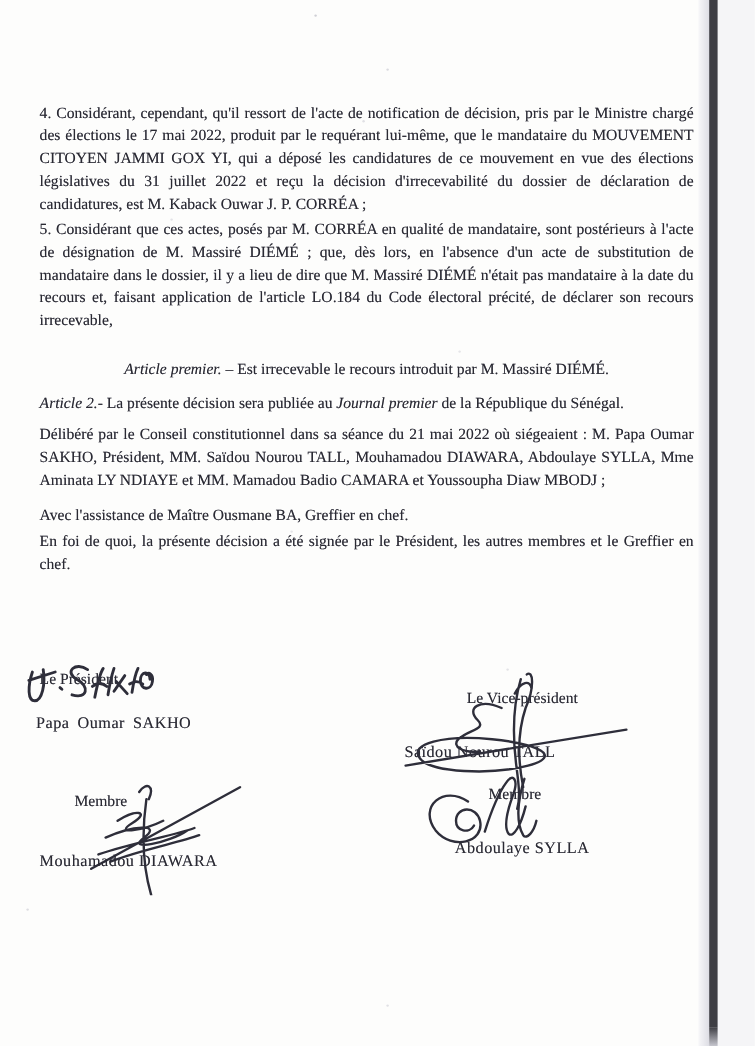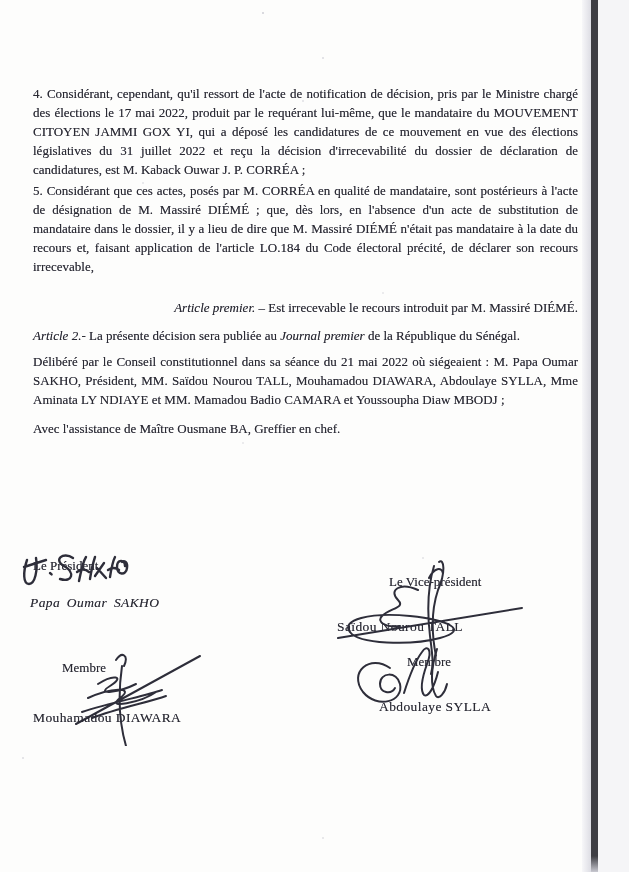--- a/index.html
+++ b/index.html
@@ -35,21 +35,21 @@
   .text-col{
     position:absolute;left:33px;top:84px;width:545px;
     font-size:13px;line-height:19px;color:#2a2a33;
     text-align:justify;
     text-shadow:0 0 .5px rgba(42,42,62,.55);
   }
   .text-col p{margin:0 0 8px 0;font-family:Liberation Serif, serif;}
   p.para-4{margin-bottom:2px;}
   p.para-5{margin-bottom:22px;}
   p.decide{margin-bottom:4px;text-align:left;letter-spacing:.3px;}
-  p.article-1{margin-bottom:9px;text-align:right;margin-top:11px;}
+  p.article-1{margin-bottom:9px;text-align:center;margin-top:11px;}
   p.article-2{margin-bottom:7px;text-align:left;}
   p.deliberation{margin-bottom:10px;}
   p.assistance{margin-bottom:3px;text-align:left;}
   p.attestation{margin-bottom:0;}
   .it{font-style:italic;}
   .sig-label{
     position:absolute;font-size:13px;color:#2a2a33;
     text-shadow:0 0 .5px rgba(42,42,62,.5);
   }
   .sig-name{
@@ -65,32 +65,33 @@
 <div class="page"></div>
 <div class="speckles"></div>
 
 <div class="text-col">
   <p class="para-4">4. Considérant, cependant, qu'il ressort de l'acte de notification de décision, pris par le Ministre chargé des élections le 17 mai 2022, produit par le requérant lui-même, que le mandataire du MOUVEMENT CITOYEN JAMMI GOX YI, qui a déposé les candidatures de ce mouvement en vue des élections législatives du 31 juillet 2022 et reçu la décision d'irrecevabilité du dossier de déclaration de candidatures, est M. Kaback Ouwar J. P. CORRÉA ;</p>
   <p class="para-5">5. Considérant que ces actes, posés par M. CORRÉA en qualité de mandataire, sont postérieurs à l'acte de désignation de M. Massiré DIÉMÉ ; que, dès lors, en l'absence d'un acte de substitution de mandataire dans le dossier, il y a lieu de dire que M. Massiré DIÉMÉ n'était pas mandataire à la date du recours et, faisant application de l'article LO.184 du Code électoral précité, de déclarer son recours irrecevable,</p>
   <p class="article-1"><span class="it">Article premier.</span><span> – Est irrecevable le recours introduit par M. Massiré DIÉMÉ.</span></p>
   <p class="article-2"><span class="it">Article 2.-</span><span> La présente décision sera publiée au </span><span class="it">Journal premier</span><span> de la République du Sénégal.</span></p>
   <p class="deliberation">Délibéré par le Conseil constitutionnel dans sa séance du 21 mai 2022 où siégeaient : M. Papa Oumar SAKHO, Président, MM. Saïdou Nourou TALL, Mouhamadou DIAWARA, Abdoulaye SYLLA, Mme Aminata LY NDIAYE et MM. Mamadou Badio CAMARA et Youssoupha Diaw MBODJ ;</p>
   <p class="assistance">Avec l'assistance de Maître Ousmane BA, Greffier en chef.</p>
+  <p class="attestation">En foi de quoi, la présente décision a été signée par le Président, les autres membres et le Greffier en chef.</p>
 </div>
 
 <div class="sig-label" style="left:33px;top:558px;">Le Président</div>
 <svg class="sig-svg" style="left:20px;top:548px;" width="118" height="50" viewBox="0 0 118 50">
   <path stroke-width="2.4" d="M7,12 C3,24 3,36 9,36 C15,36 18,22 16,10 M4,19 L26,12 M30,25 l1.6,1.4
     M53,10 C43,3 33,12 44,18 C55,24 53,35 40,31
     M59,33 C62,18 64,12 66,9 M57,24 Q63,19 69,24
     M70,31 C72,18 74,12 75,9 M75,28 L84,15 M77,20 L86,30
     M90,29 C92,16 94,11 95,9 M88,22 Q94,18 99,22
     M105,18 C105,11 97,11 97,19 C97,27 106,28 107,20 C108,14 104,12 102,14"></path>
 </svg>
-<div class="sig-name" style="left:30px;top:595px;word-spacing:3px;font-style:italic;">Papa Oumar SAKHO</div>
+<div class="sig-name" style="left:30px;top:595px;word-spacing:3px;">Papa Oumar SAKHO</div>
 
 <div class="sig-label" style="left:389px;top:574px;">Le Vice-président</div>
 <div class="sig-name" style="left:337px;top:619px;">Saïdou Nourou TALL</div>
 <svg class="sig-svg" style="left:330px;top:556px;" width="200" height="122" viewBox="0 0 200 122">
   <path stroke-width="2" d="M104,10 C98,30 97,55 100,80 C102,96 104,108 101,118
     M109,6 C114,2 116,16 108,34 C101,55 102,80 106,100
     M99,22 C104,12 112,10 113,18
     M88,34 C70,26 58,34 68,44 C76,52 60,52 52,60 C46,66 56,72 70,70
     M20,76 C10,64 40,56 80,60 C118,64 140,74 110,82 C80,90 28,88 20,76
     M8,82 L192,52"></path>

